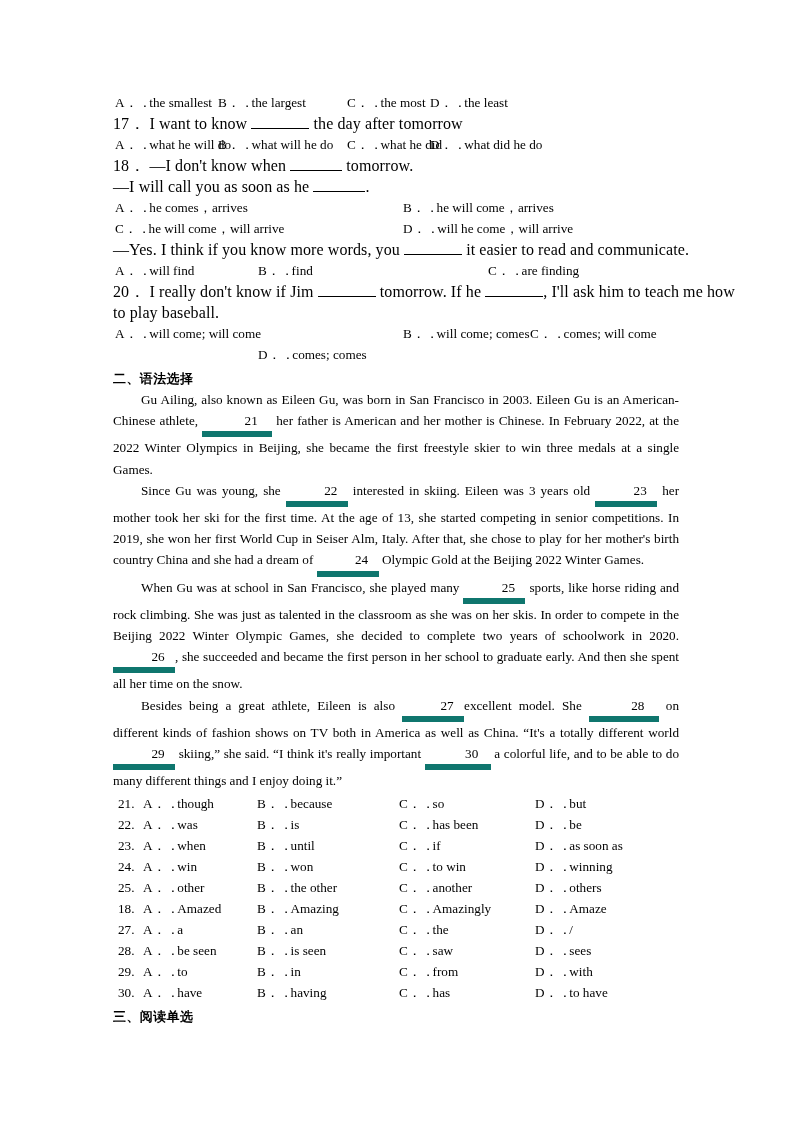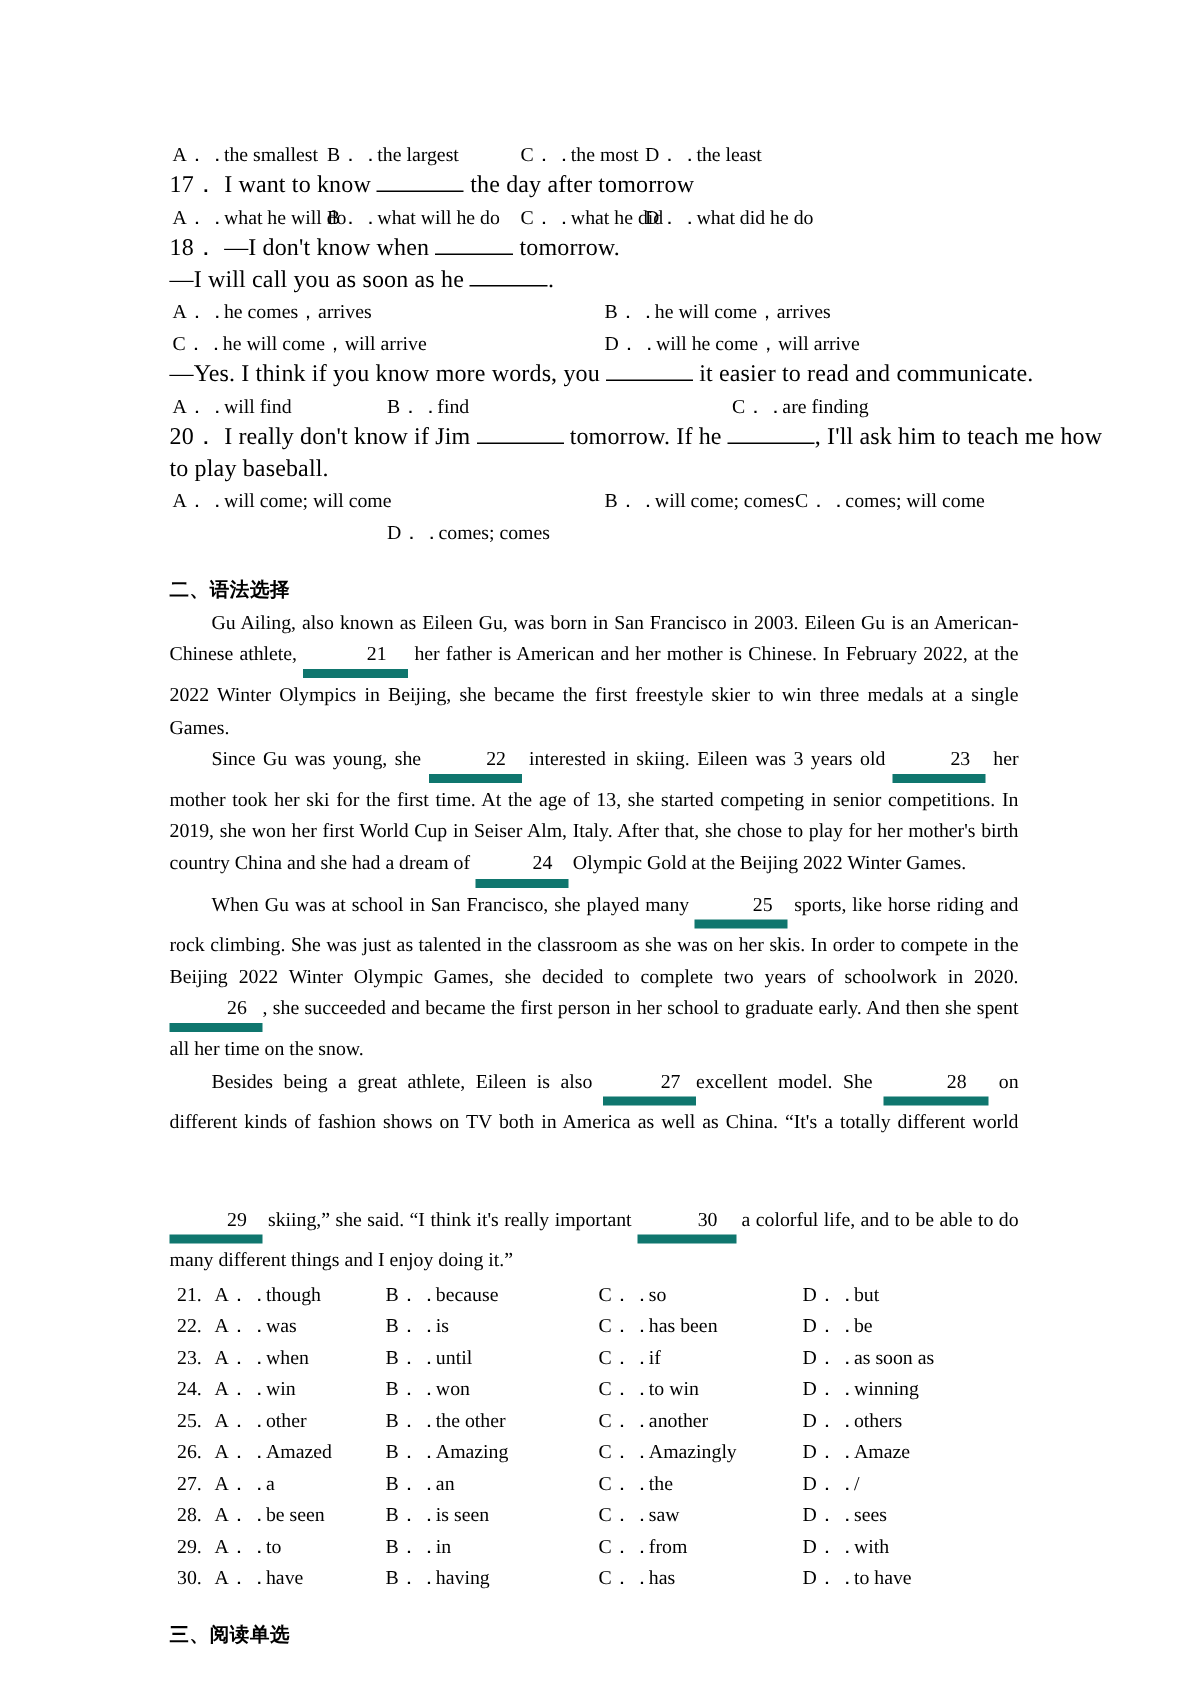--- a/index.html
+++ b/index.html
@@ -63,41 +63,41 @@
   .b-sm { width: 52px; }
   .b-md { width: 58px; }
 
   
   .sec-head {
     font-family: "DejaVu Sans", "Liberation Sans", sans-serif;
     font-weight: bold;
     font-size: 13px;
     line-height: 21px;
     letter-spacing: 0.4px;
-    margin-top: 18px;
+    margin-top: 3px;
   }
   
   .para {
     font-size: 13.2px;
     line-height: 21.2px;
     text-align: justify;
     text-justify: inter-word;
     text-indent: 28px;
     width: 566px;
   }
   .para .gap {
     display: inline-block;
     border-bottom: 6px solid #0f766e;
     text-align: center;
     vertical-align: baseline;
     font-size: 13.2px;
   }
   .g-w1 { width: 70px; }
   .g-w2 { width: 62px; }
-  .g-w3 { width: 66px; margin-top: 44px; }
+  .g-w3 { width: 66px; }
 
   
   .cloze-row {
     position: relative;
     height: 21px;
     font-size: 13.2px;
     line-height: 21px;
     white-space: nowrap;
   }
   .cloze-row > span { position: absolute; top: 0; }
@@ -266,21 +266,21 @@
       <span class="c-d"><span class="lbl">D．</span><span>winning</span></span>
     </div>
     <div class="cloze-row">
       <span class="c-num">25.</span>
       <span class="c-a"><span class="lbl">A．</span><span>other</span></span>
       <span class="c-b"><span class="lbl">B．</span><span>the other</span></span>
       <span class="c-c"><span class="lbl">C．</span><span>another</span></span>
       <span class="c-d"><span class="lbl">D．</span><span>others</span></span>
     </div>
     <div class="cloze-row">
-      <span class="c-num">26.</span>
+      <span class="c-num">18.</span>
       <span class="c-a"><span class="lbl">A．</span><span>Amazed</span></span>
       <span class="c-b"><span class="lbl">B．</span><span>Amazing</span></span>
       <span class="c-c"><span class="lbl">C．</span><span>Amazingly</span></span>
       <span class="c-d"><span class="lbl">D．</span><span>Amaze</span></span>
     </div>
     <div class="cloze-row">
       <span class="c-num">27.</span>
       <span class="c-a"><span class="lbl">A．</span><span>a</span></span>
       <span class="c-b"><span class="lbl">B．</span><span>an</span></span>
       <span class="c-c"><span class="lbl">C．</span><span>the</span></span>

